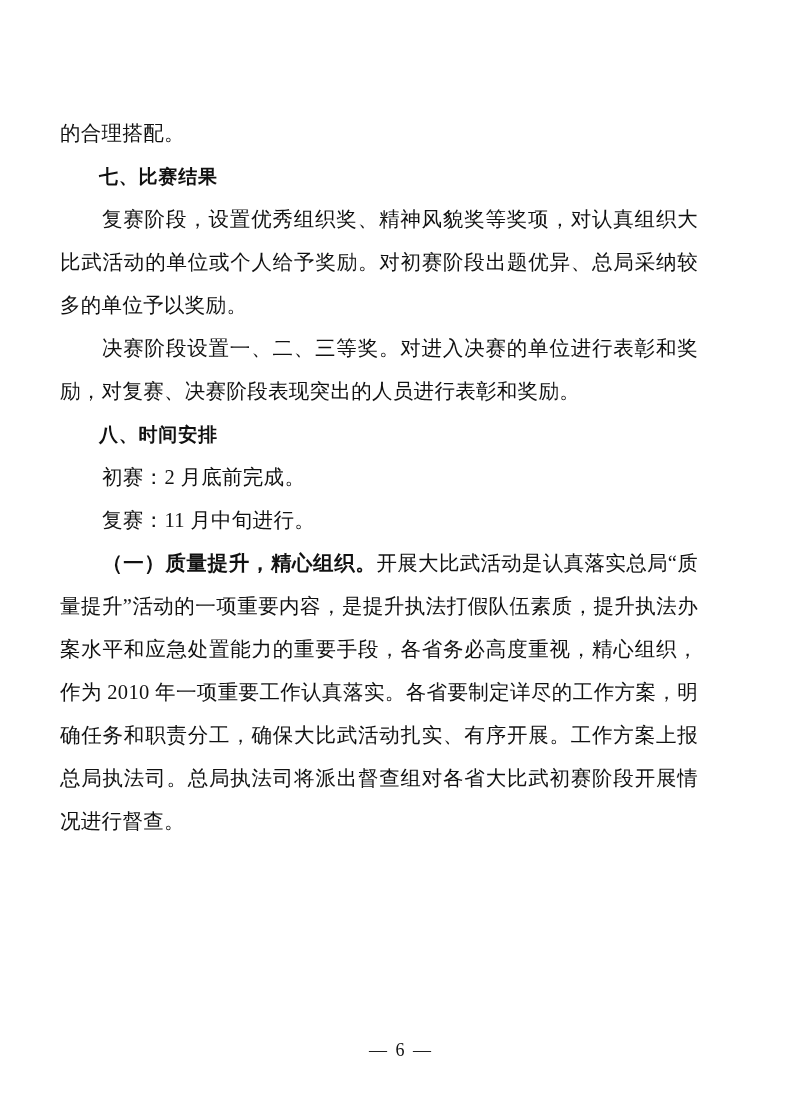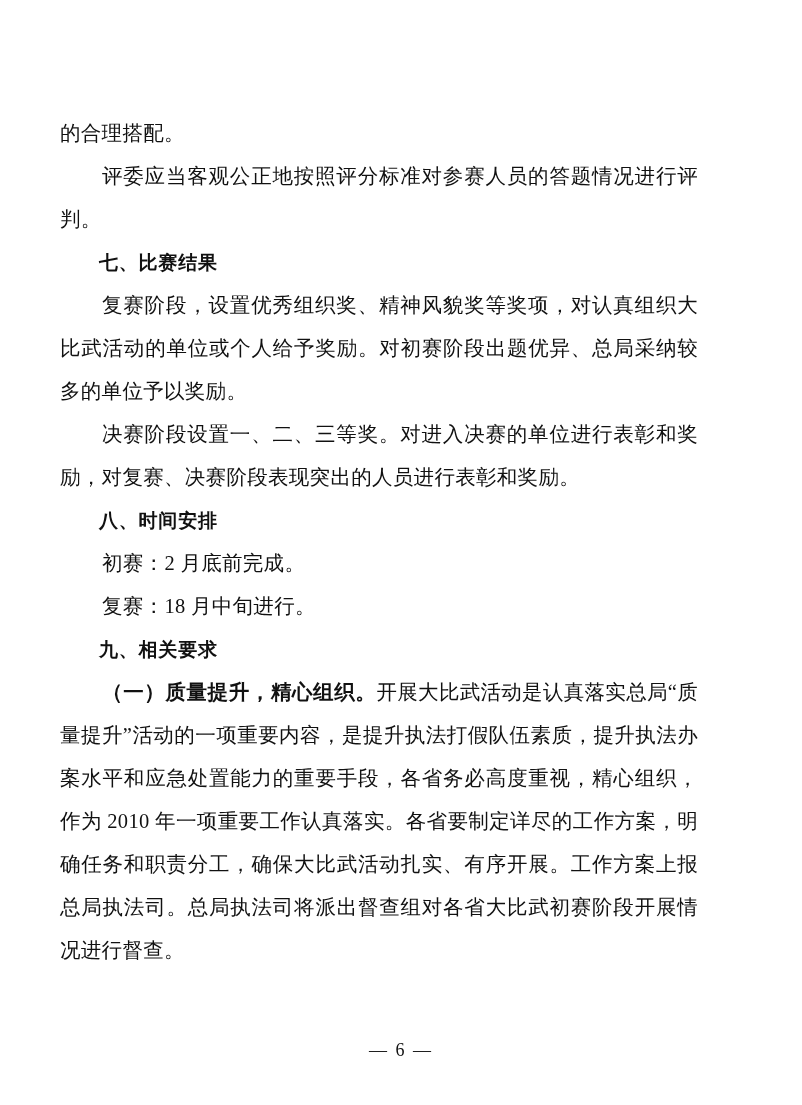--- a/index.html
+++ b/index.html
@@ -58,35 +58,33 @@
     color: #111111;
   }
 </style>
 </head>
 <body>
 
 <div class="page">
 
   <p class="body-text">的合理搭配。</p>
 
-  <p class="body-text indent">评委应当客观公正地按照评分标准对参赛人员的答题情况进行评判。</p>
 
   <p class="heading">七、比赛结果</p>
 
 
   <p class="body-text indent">复赛阶段，设置优秀组织奖、精神风貌奖等奖项，对认真组织大比武活动的单位或个人给予奖励。对初赛阶段出题优异、总局采纳较多的单位予以奖励。</p>
 
   <p class="body-text indent">决赛阶段设置一、二、三等奖。对进入决赛的单位进行表彰和奖励，对复赛、决赛阶段表现突出的人员进行表彰和奖励。</p>
 
   <p class="heading">八、时间安排</p>
 
   <p class="body-text indent">初赛：2 月底前完成。</p>
 
-  <p class="body-text indent">复赛：18 月中旬进行。</p>
+  <p class="body-text indent">复赛：11 月中旬进行。</p>
 
 
-  <p class="heading">九、相关要求</p>
 
   <p class="body-text indent"><span class="sub-lead">（一）质量提升，精心组织。</span><span>开展大比武活动是认真落实总局“质量提升”活动的一项重要内容，是提升执法打假队伍素质，提升执法办案水平和应急处置能力的重要手段，各省务必高度重视，精心组织，作为 2010 年一项重要工作认真落实。各省要制定详尽的工作方案，明确任务和职责分工，确保大比武活动扎实、有序开展。工作方案上报总局执法司。总局执法司将派出督查组对各省大比武初赛阶段开展情况进行督查。</span></p>
 
 </div>
 
 <div class="footer">— 6 —</div>
 
 </body></html>

